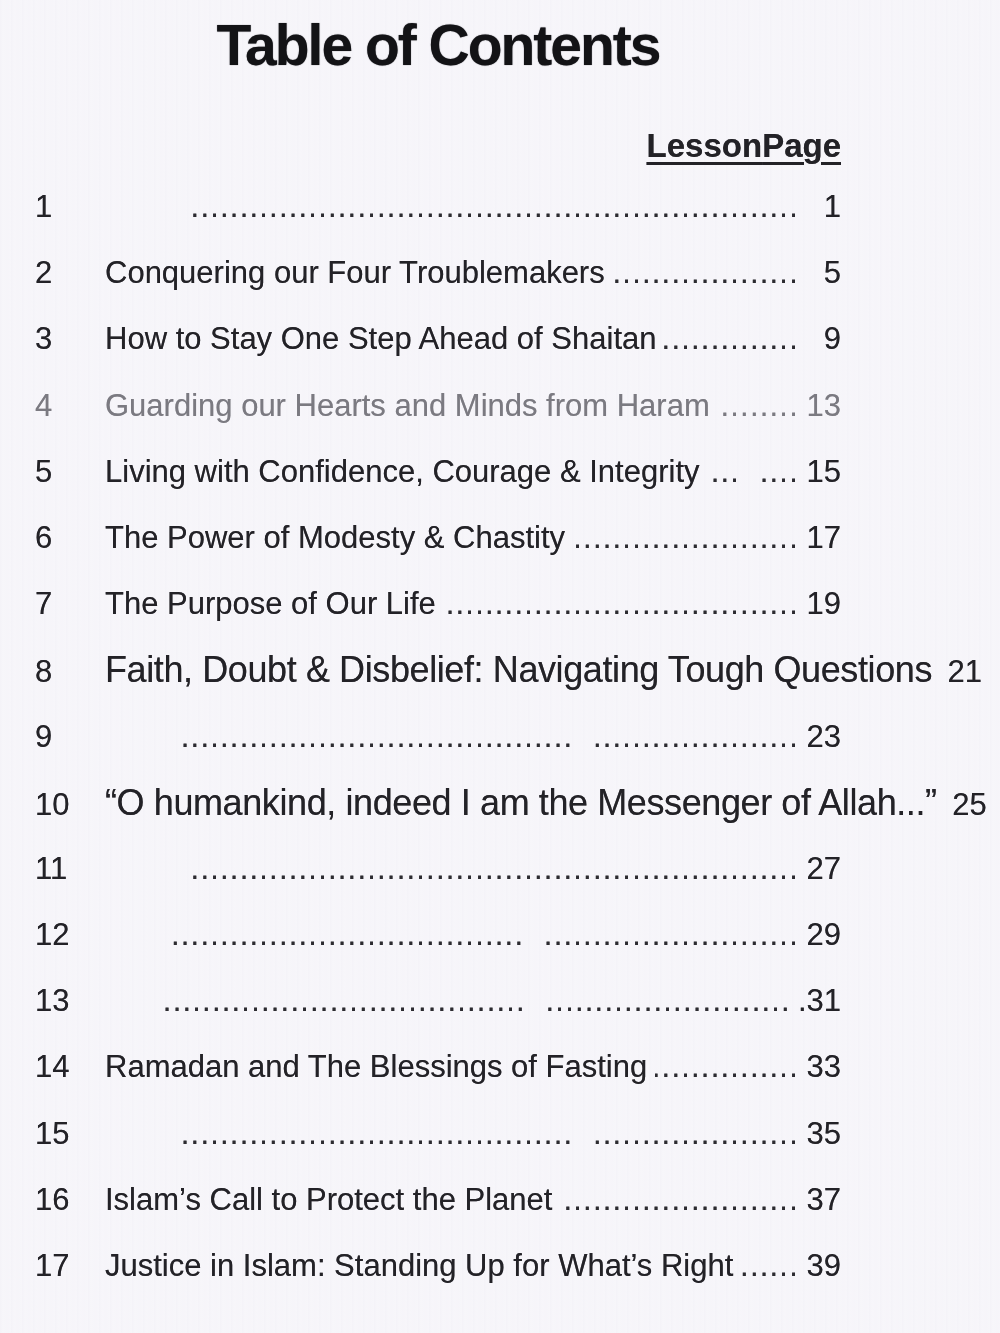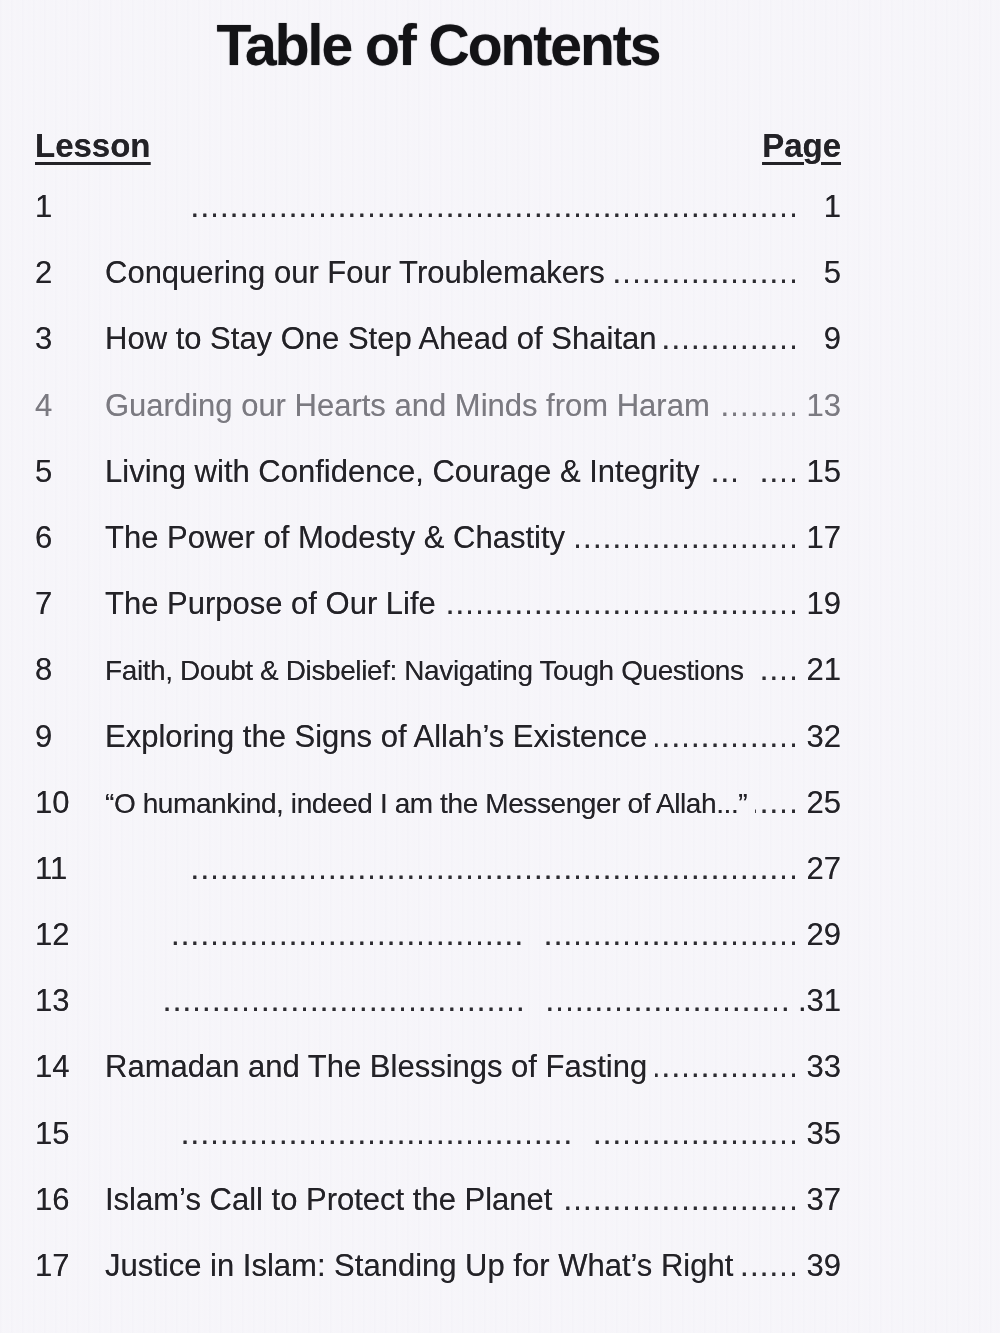--- a/index.html
+++ b/index.html
@@ -27,21 +27,21 @@
     font-size:57px;
     font-weight:bold;
     letter-spacing:-2px;
     line-height:62px;
     color:#131316;
     text-shadow:0 0 1px rgba(20,20,25,.7);
   }
   .cols-header{
     margin-top:50px;
     display:flex;
-    justify-content:space-between;
+    justify-content:flex-end;
     align-items:baseline;
     font-size:33px;
     font-weight:bold;
     line-height:40px;
     text-shadow:0 0 .6px rgba(30,30,35,.7);
   }
   .cols-header .col-label{
     text-decoration:underline;
     text-decoration-thickness:2.5px;
     text-underline-offset:5px;
@@ -74,21 +74,21 @@
     color:#2c2b30;
   }
   .pg{
     flex:0 0 auto;
     min-width:42px;
     padding-left:7px;
     text-align:right;
   }
   .row.muted{color:var(--muted);text-shadow:0 0 .5px rgba(120,120,128,.55);}
   .row.muted .leader{color:var(--muted);}
-  .row.condensed .rt{font-size:28px;letter-spacing:-.4px;}
+  .row.condensed .rt{font-size:36px;letter-spacing:-.4px;}
 </style>
 </head>
 <body>
 
 <div class="doc">
 
   <h1 class="doc-title">Table of Contents</h1>
 
   <div class="cols-header">
     <span class="col-label">Lesson</span>
@@ -146,23 +146,22 @@
 
   <div class="row condensed">
     <span class="num">8</span>
     <span class="rt">Faith, Doubt &amp; Disbelief: Navigating Tough Questions</span>
     <span class="leader">....  ........................................................</span>
     <span class="pg">21</span>
   </div>
 
   <div class="row">
     <span class="num">9</span>
-    <span class="rt">Exploring the Signs of Allah’s Existence</span>
     <span class="leader">.....................  ........................................</span>
-    <span class="pg">32</span>
+    <span class="pg">23</span>
   </div>
 
   <div class="row condensed">
     <span class="num">10</span>
     <span class="rt">“O humankind, indeed I am the Messenger of Allah...”</span>
     <span class="leader">..............................................................</span>
     <span class="pg">25</span>
   </div>
 
   <div class="row">

